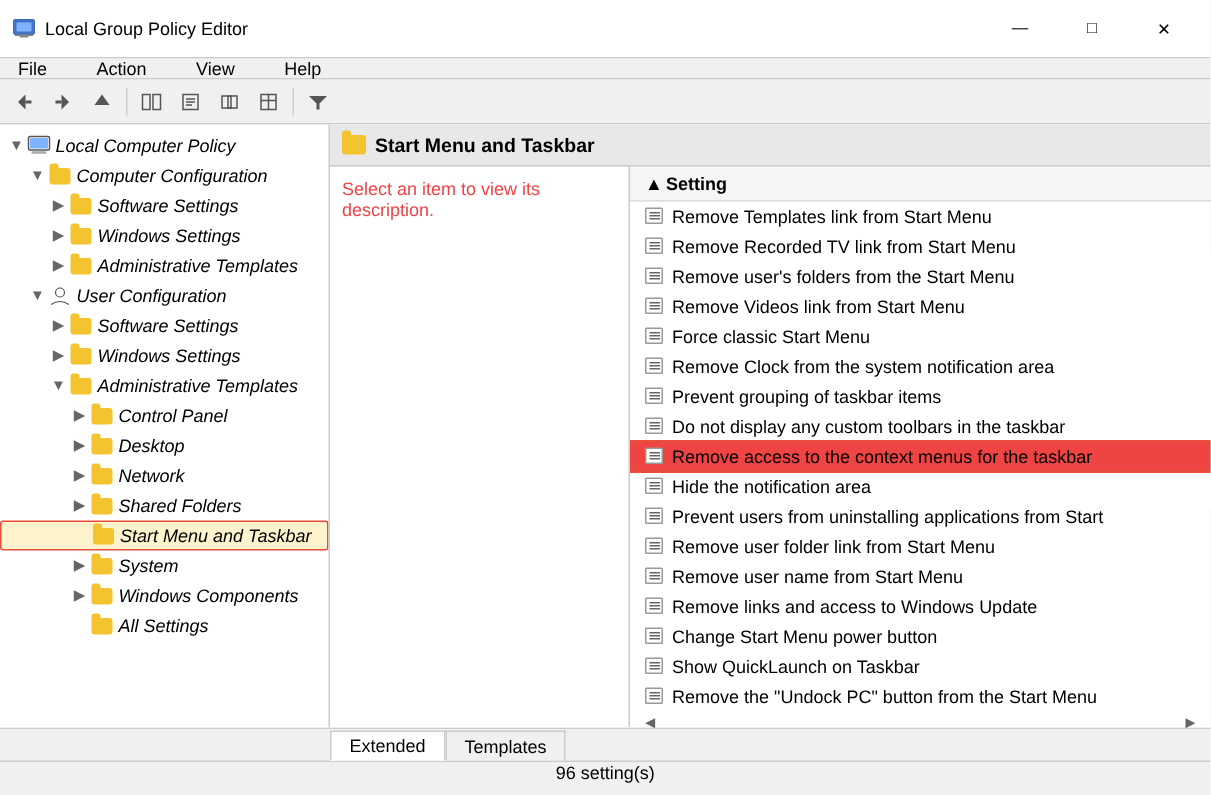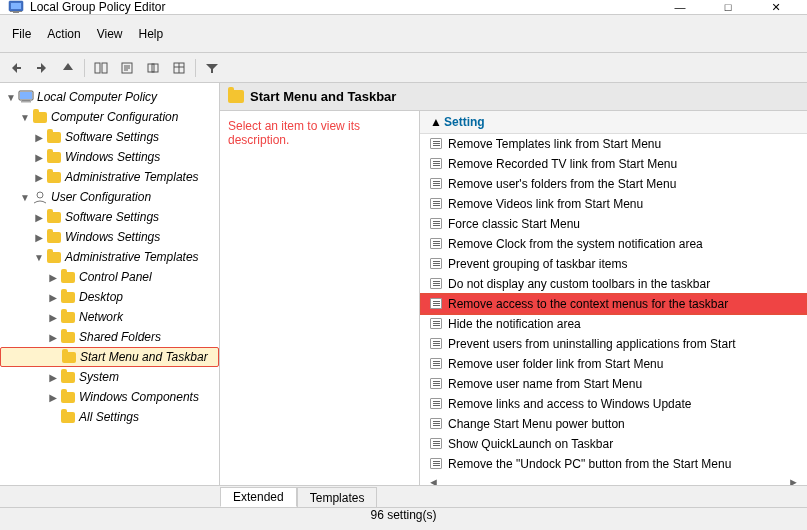--- a/index.html
+++ b/index.html
@@ -13,21 +13,21 @@
     }
 
     
     .title-bar {
       background: #fff;
       border-bottom: 1px solid #ccc;
       display: flex;
       align-items: center;
       justify-content: space-between;
       padding: 6px 8px;
-      height: 15px;
+      height: 39px;
     }
     .title-bar-left {
       display: flex;
       align-items: center;
       gap: 6px;
     }
     .title-icon {
       width: 16px;
       height: 16px;
     }
@@ -52,22 +52,22 @@
       color: #000;
     }
 
     
     .menu-bar {
       background: #f0f0f0;
       border-bottom: 1px solid #ccc;
       display: flex;
       align-items: center;
       padding: 2px 4px;
-      height: 38px;
-      gap: 0;
+      height: 14px;
+      gap: 17px;
     }
     .menu-item {
       padding: 2px 8px;
       cursor: pointer;
       font-size: 12px;
     }
 
     
     .toolbar {
       background: #f0f0f0;
@@ -224,21 +224,21 @@
       align-items: center;
       padding: 4px 8px;
       border-bottom: 1px solid #ddd;
       position: sticky;
       top: 0;
       background: #f5f5f5;
     }
     .settings-header-col {
       font-size: 12px;
       font-weight: bold;
-      color: #0369a1;
+      color: #000000;
     }
     .scroll-indicator {
       width: 16px;
       text-align: center;
     }
     .settings-list {
       overflow-y: auto;
     }
     .setting-row {
       display: flex;

